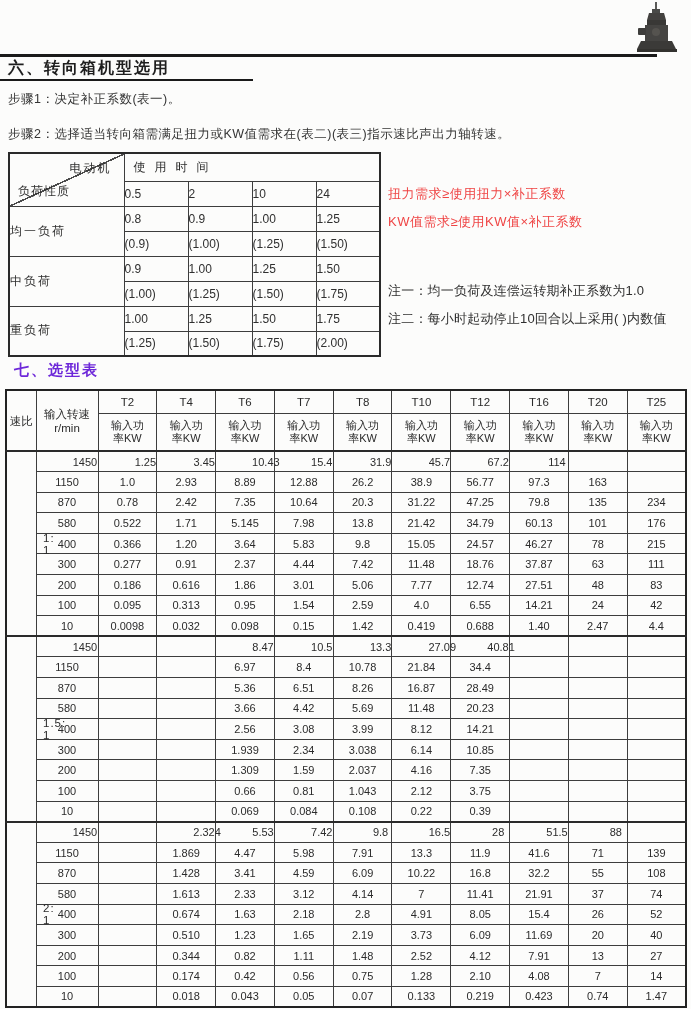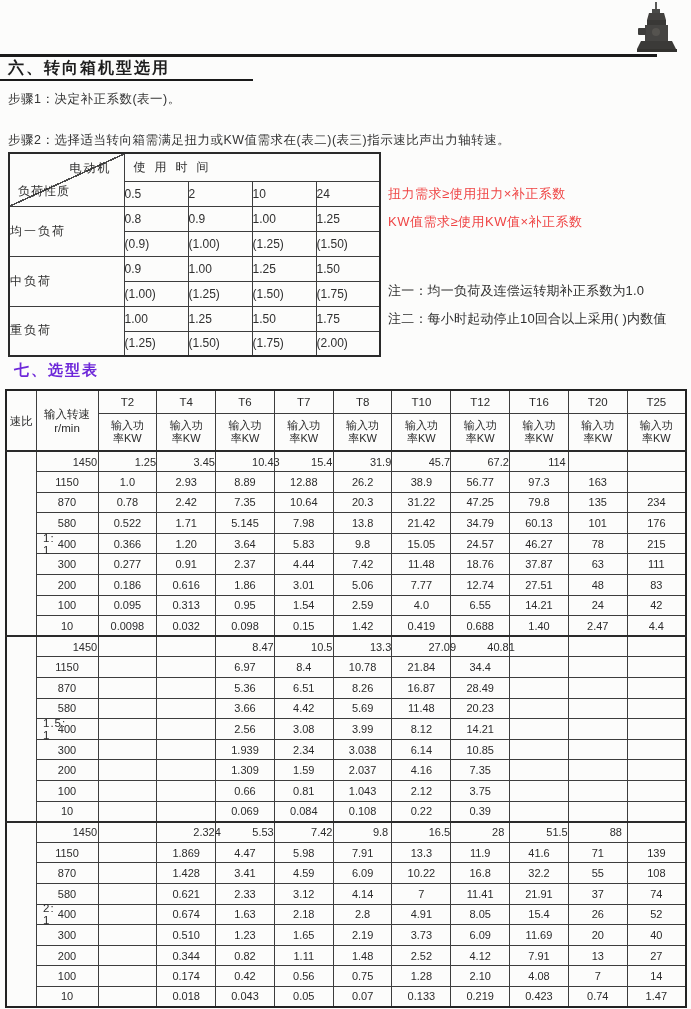--- a/index.html
+++ b/index.html
@@ -13,21 +13,21 @@
 
   
   .gearbox-icon { position:absolute; left:636px; top:2px; width:42px; height:54px; }
 
   .top-rule { position:absolute; left:0; top:54px; width:657px; height:3px; background:#1a1a1a; }
   .sec6-title { position:absolute; left:8px; top:58px; font-size:16px; font-weight:bold; letter-spacing:2px; color:#1e1e1e; }
   .title-underline { position:absolute; left:0; top:79px; width:253px; height:2px; background:#1a1a1a; }
 
   .step { position:absolute; left:8px; font-size:12.5px; color:#333; letter-spacing:0.5px; }
   .step1 { top:91px; }
-  .step2 { top:132px; }
+  .step2 { top:126px; }
 
   
   .corr-table {
     position:absolute; left:8px; top:152px; width:371px;
     border-collapse:collapse; table-layout:fixed; border:2px solid #2a2a2a;
   }
   .corr-table th, .corr-table td {
     border:1px solid #3d3d3d; text-align:left; vertical-align:middle;
     font-size:12px; font-weight:normal; color:#2f2f2f; padding:0;
   }
@@ -522,21 +522,21 @@
           <td>6.09</td>
           <td>10.22</td>
           <td>16.8</td>
           <td>32.2</td>
           <td>55</td>
           <td>108</td>
         </tr>
         <tr>
           <td>580</td>
           <td></td>
-          <td>0.621</td>
+          <td>1.613</td>
           <td>2.33</td>
           <td>3.12</td>
           <td>4.14</td>
           <td>7</td>
           <td>11.41</td>
           <td>21.91</td>
           <td>37</td>
           <td>74</td>
         </tr>
         <tr>

